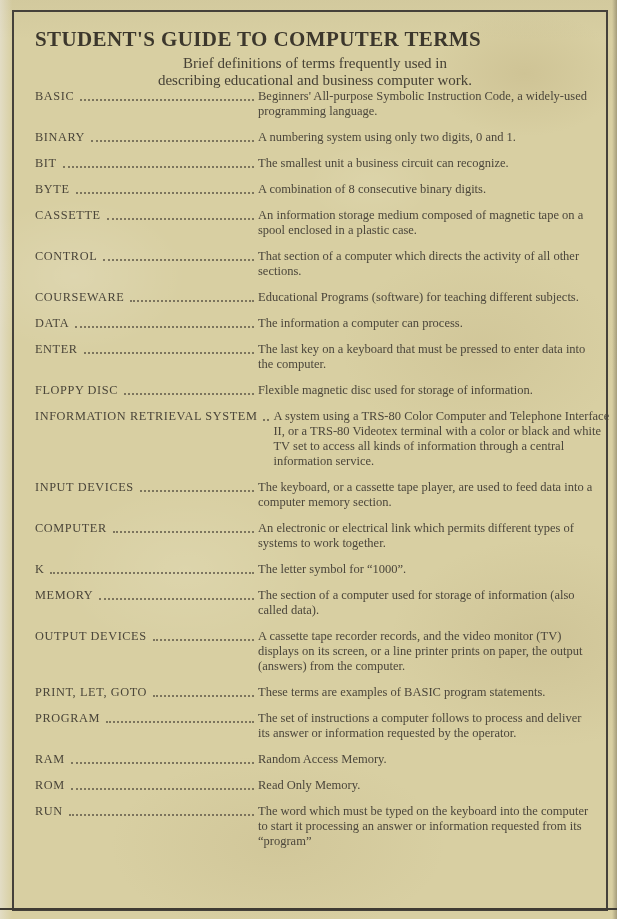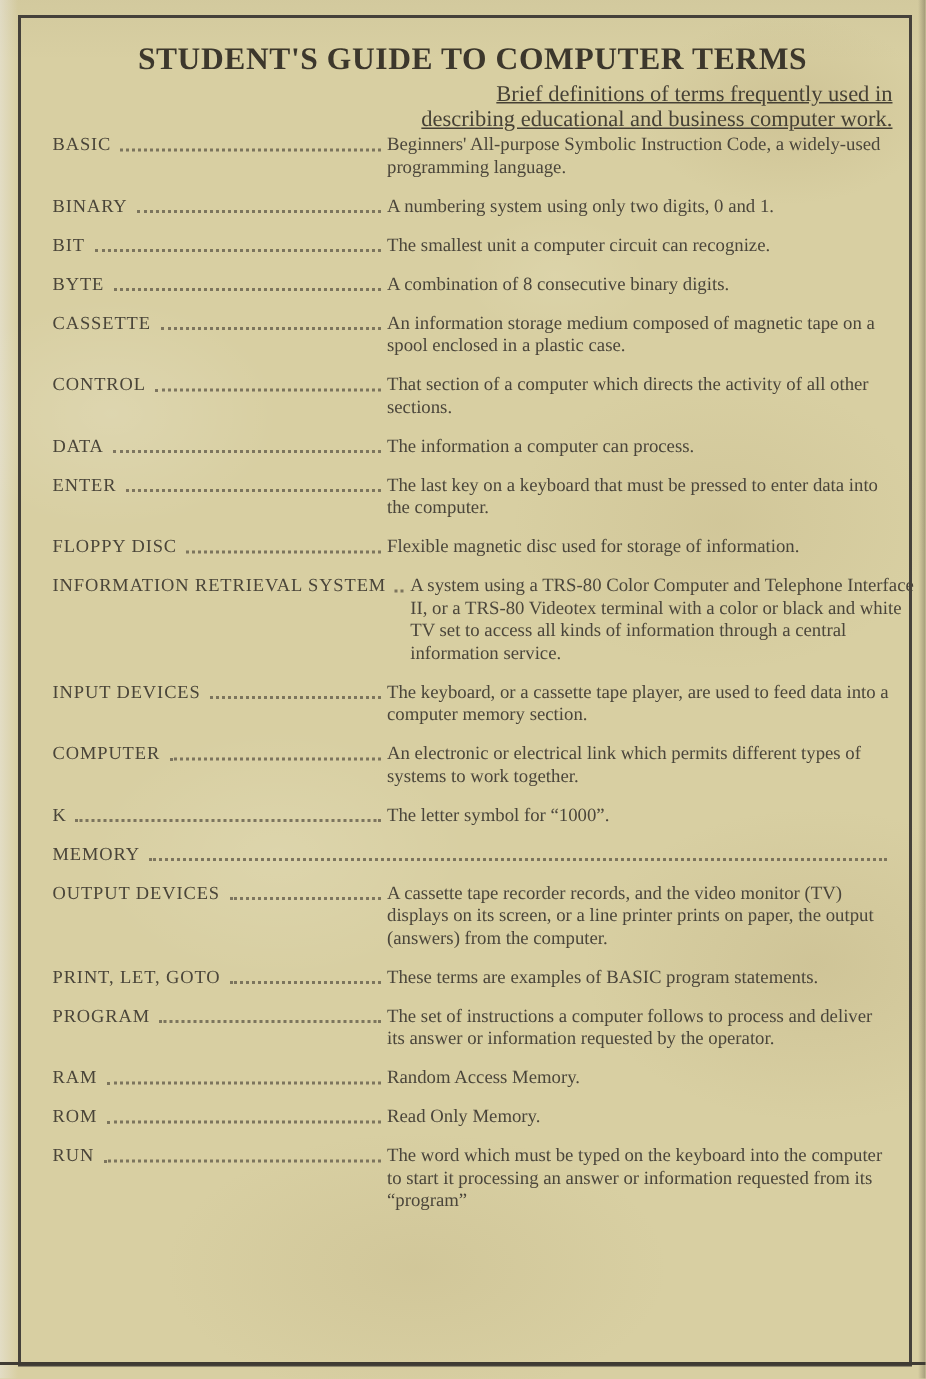--- a/index.html
+++ b/index.html
@@ -49,33 +49,31 @@
     pointer-events: none;
   }
 
   .content {
     position: absolute;
     left: 35px; right: 22px; top: 27px;
     color: #49443a;
   }
 
   .title {
-    text-align: center;
     font-weight: bold;
     font-size: 21px;
     letter-spacing: .4px;
     color: #3c372c;
     margin: 0 0 3px 0;
   }
   .subtitle {
-    text-align: right;
+    text-align: center;
     font-size: 15px;
     line-height: 17px;
     color: #464135;
-    text-decoration: underline;
   }
 
   .glossary {
   }
   .row {
     display: flex;
     align-items: flex-start;
     margin-bottom: 11px;
     font-size: 12.5px;
     line-height: 15px;
@@ -123,41 +121,46 @@
 
   <div class="row">
     <span class="term">BINARY</span>
     <span class="leader"></span>
     <span class="def">A numbering system using only two digits, 0 and 1.</span>
   </div>
 
   <div class="row">
     <span class="term">BIT</span>
     <span class="leader"></span>
-    <span class="def">The smallest unit a computer circuit can recognize.</span>
+    <span class="def">The smallest unit a business circuit can recognize.</span>
   </div>
 
   <div class="row">
     <span class="term">BYTE</span>
     <span class="leader"></span>
     <span class="def">A combination of 8 consecutive binary digits.</span>
   </div>
 
   <div class="row">
     <span class="term">CASSETTE</span>
     <span class="leader"></span>
     <span class="def">An information storage medium composed of magnetic tape on a spool enclosed in a plastic case.</span>
   </div>
 
   <div class="row">
     <span class="term">CONTROL</span>
     <span class="leader"></span>
     <span class="def">That section of a computer which directs the activity of all other sections.</span>
   </div>
 
+  <div class="row">
+    <span class="term">COURSEWARE</span>
+    <span class="leader"></span>
+    <span class="def">Educational Programs (software) for teaching different subjects.</span>
+  </div>
 
   <div class="row">
     <span class="term">DATA</span>
     <span class="leader"></span>
     <span class="def">The information a computer can process.</span>
   </div>
 
   <div class="row">
     <span class="term">ENTER</span>
     <span class="leader"></span>
@@ -191,20 +194,21 @@
   <div class="row">
     <span class="term">K</span>
     <span class="leader"></span>
     <span class="def">The letter symbol for “1000”.</span>
   </div>
 
 
   <div class="row">
     <span class="term">MEMORY</span>
     <span class="leader"></span>
+    <span class="def">The section of a computer used for storage of information (also called data).</span>
   </div>
 
   <div class="row">
     <span class="term">OUTPUT DEVICES</span>
     <span class="leader"></span>
     <span class="def">A cassette tape recorder records, and the video monitor (TV) displays on its screen, or a line printer prints on paper, the output (answers) from the computer.</span>
   </div>
 
   <div class="row">
     <span class="term">PRINT, LET, GOTO</span>

